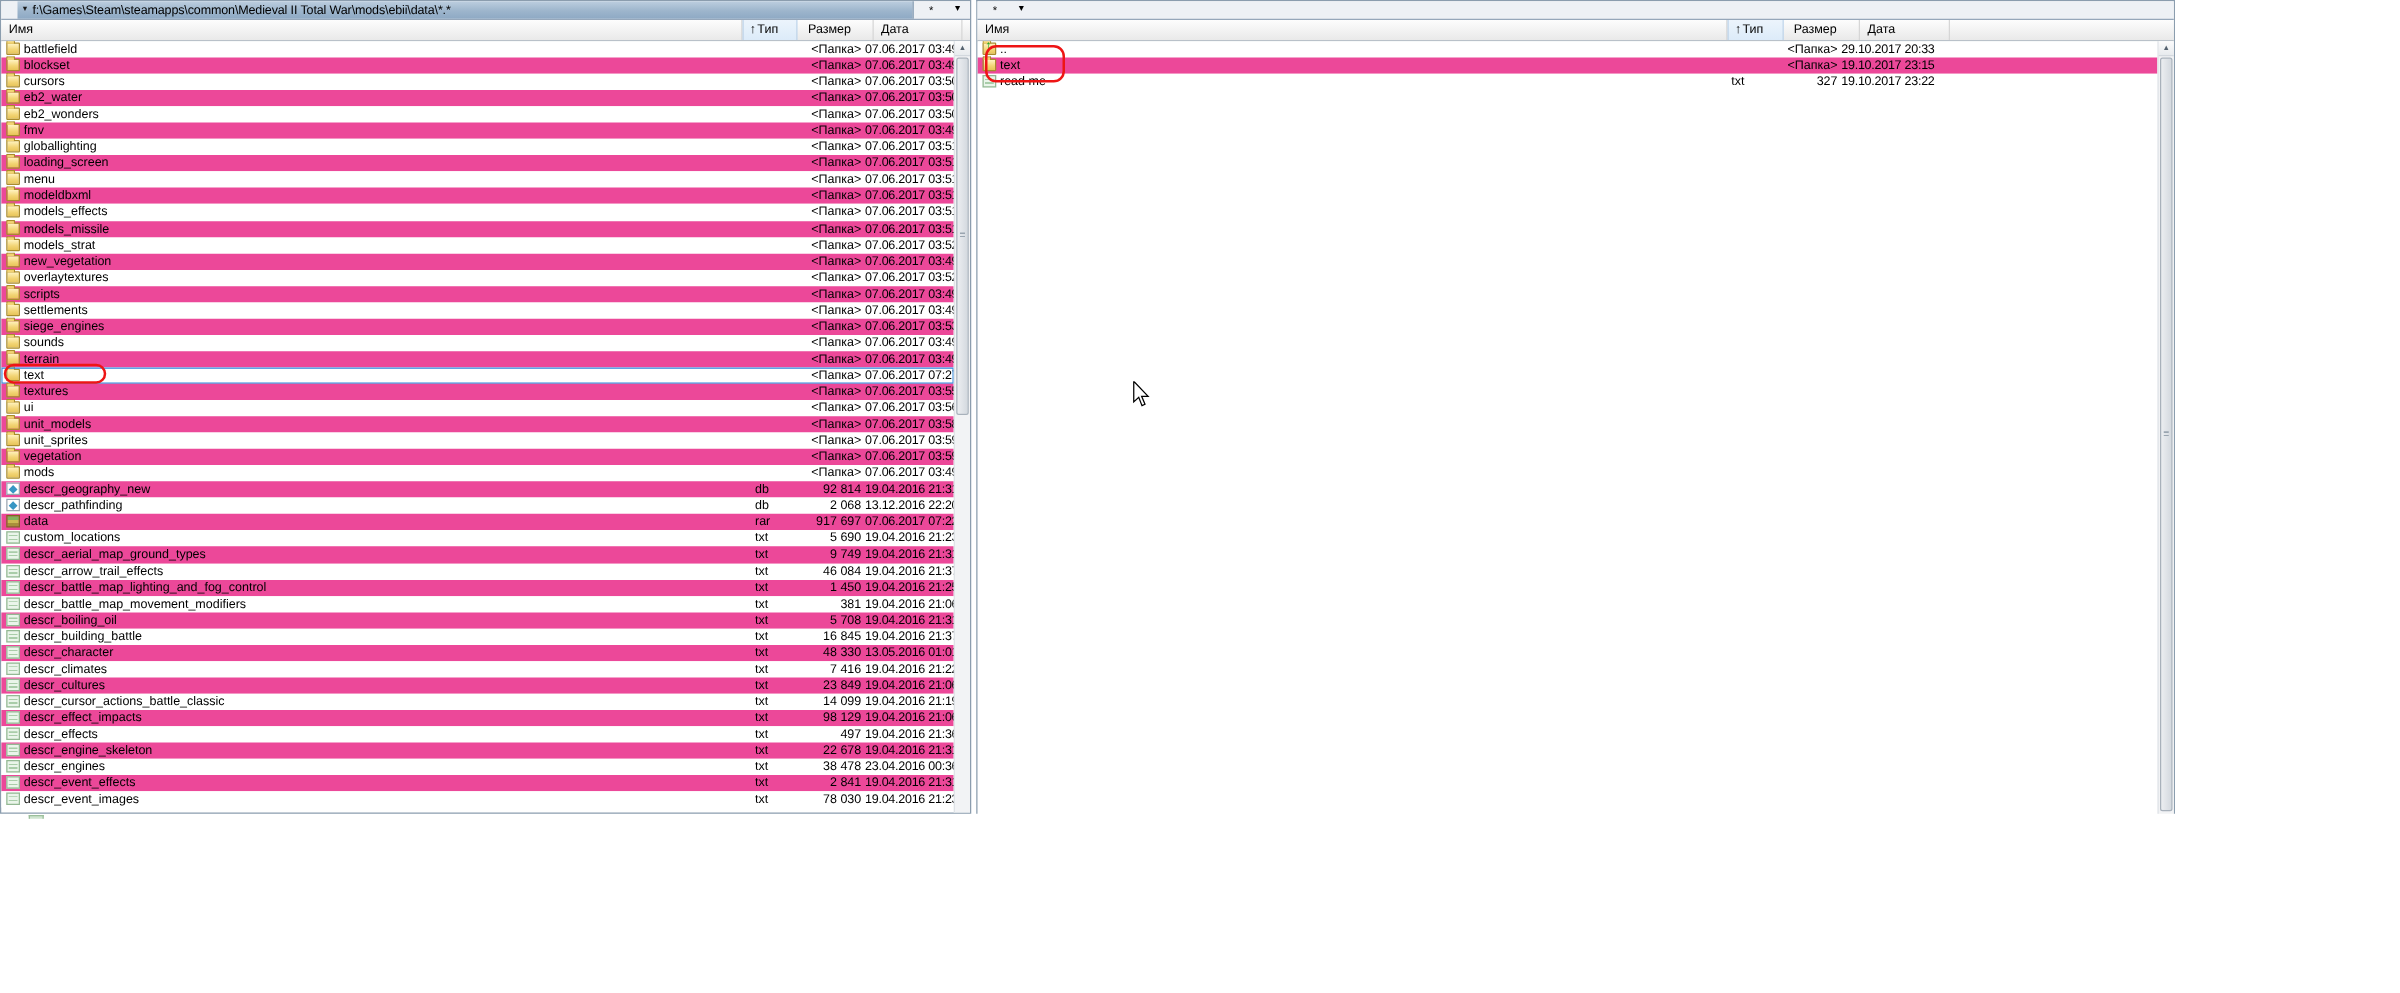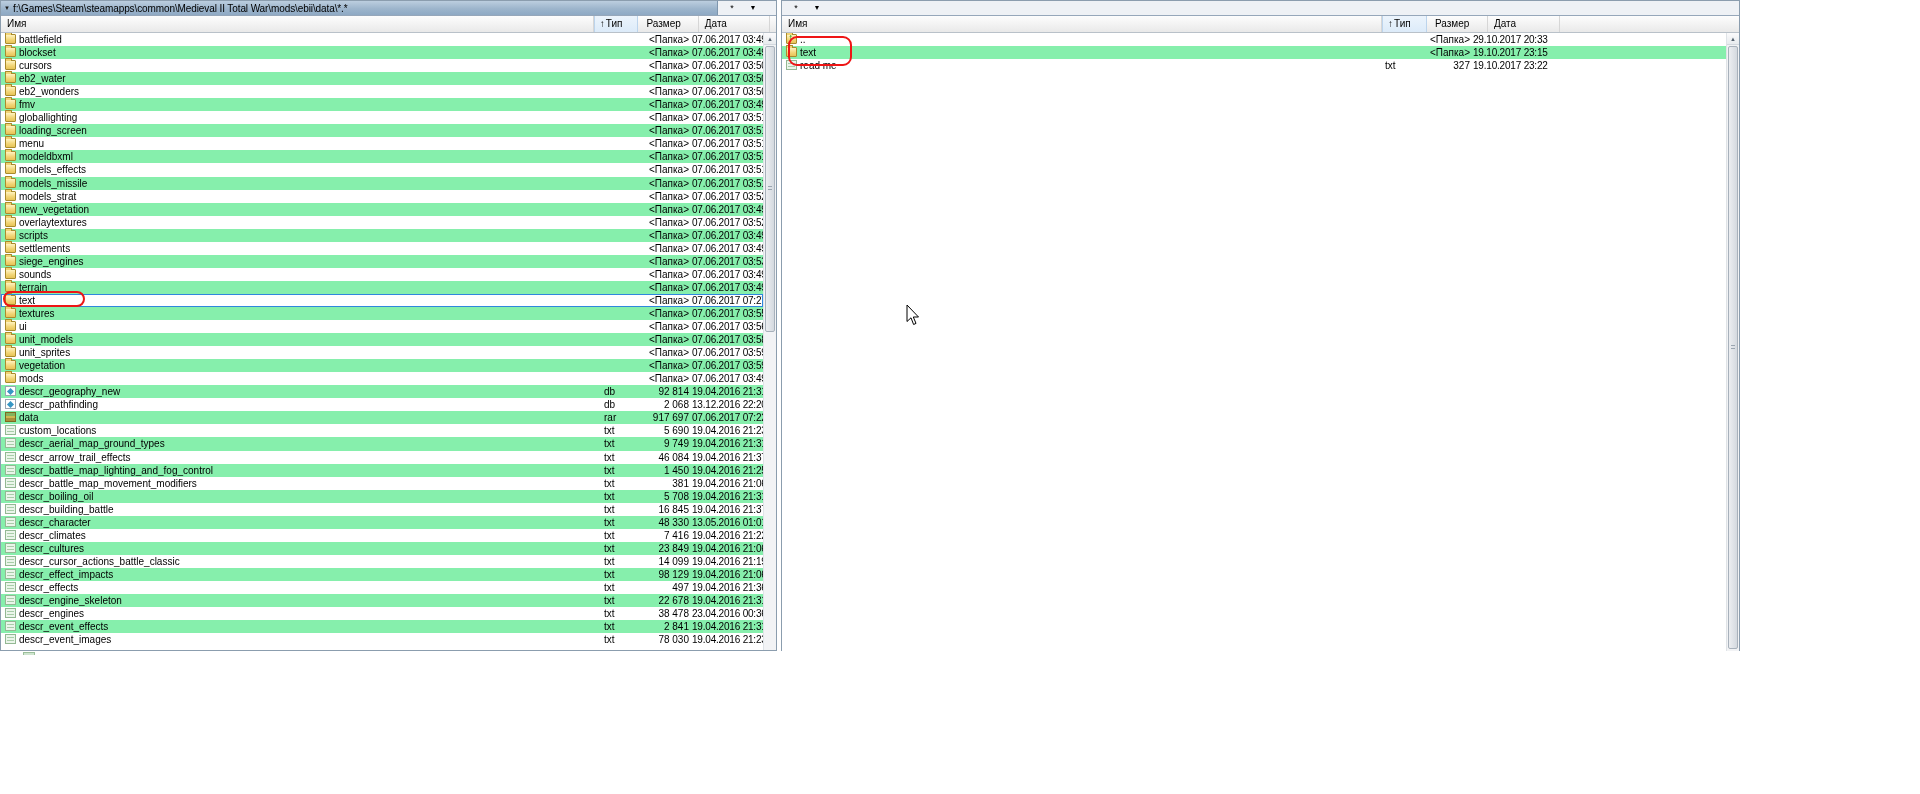--- a/index.html
+++ b/index.html
@@ -7,21 +7,21 @@
     font-family:"Liberation Sans","DejaVu Sans",sans-serif; }
 
   .panel { position:absolute; top:0; height:651px; background:#fff;
     border:1px solid #8b9dae; }
   .panel.no-bottom { border-bottom:none; }
 
   
   .pathbar { position:absolute; top:0; left:0; right:0; height:15px;
     background:#eef1f5; border-bottom:1px solid #96a7ba; display:flex; }
   .pb-blue { height:100%; background:linear-gradient(#bccedf,#9db5cc 55%,#8ea9c4);
-    display:flex; align-items:center; padding-left:3px; border-right:1px solid #7e96ae; }
+    display:flex; align-items:center; padding-left:3px; border-right:1px solid #7e96ae;margin-left:13px; }
   .pb-dd { font-size:6px; color:#1a1a1a; margin-right:3px; line-height:14px; }
   .pb-text { font-size:10px; color:#000; white-space:nowrap; letter-spacing:-0.1px; }
   .pb-btn { width:14px; text-align:center; font-size:9px; line-height:14px;
     color:#000; margin-left:7px; cursor:default; }
   .pb-btn.tri { font-size:7px; }
 
   
   .cols { position:absolute; top:15px; left:0; right:0; height:17px; display:flex;
     background:linear-gradient(#fdfdfd,#e9e9e9); border-bottom:1px solid #b9c1c9;
     font-size:10px; color:#000; }
@@ -31,21 +31,21 @@
     border-left:1px solid #bcd4ec; border-right:1px solid #bcd4ec; padding-left:5px; }
   .h-size { width:61px; padding-left:8px; }
   .h-date { width:72px; padding-left:6px; }
   .h-fill { flex:1; border-right:none; }
   .arr { font-weight:bold; margin-right:1px; }
 
   
   .list { position:absolute; top:32px; left:0; right:0; bottom:0; overflow:hidden; }
   .row { position:relative; height:13.06px; line-height:13px; font-size:10px;
     color:#000; margin-right:13px; background:#fff; }
-  .row.alt { background:#86efac; }
+  .row.alt { background:#ec4899; }
   .row.cur::after { content:""; position:absolute; inset:0; border:1px solid #2f87dd; }
   .c-name { position:absolute; left:18px; top:0; white-space:nowrap; }
   .c-type { position:absolute; left:603px; top:0; }
   .c-size { position:absolute; left:620px; width:68px; top:0; text-align:right; }
   .c-date { position:absolute; left:691px; top:0; white-space:nowrap; letter-spacing:-0.2px; }
 
   
   .icon { position:absolute; left:4px; top:1px; width:11px; height:10px; }
   .icon.folder, .icon.updir { background:linear-gradient(#fff3c0,#f2d474 60%,#e7c458);
     border:1px solid #a98b2d; border-radius:1px; }

